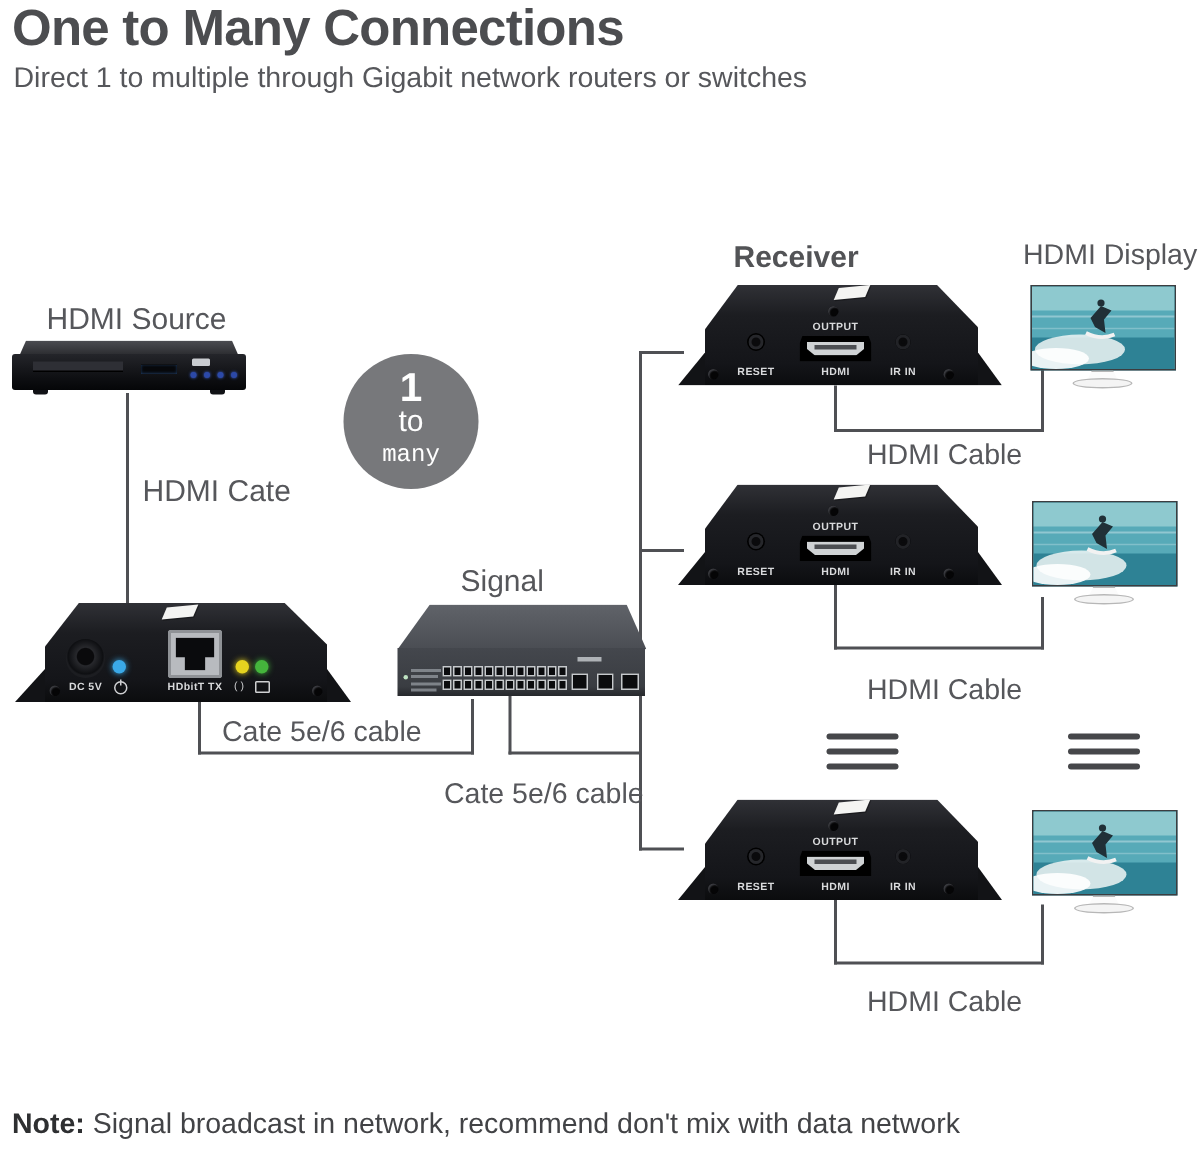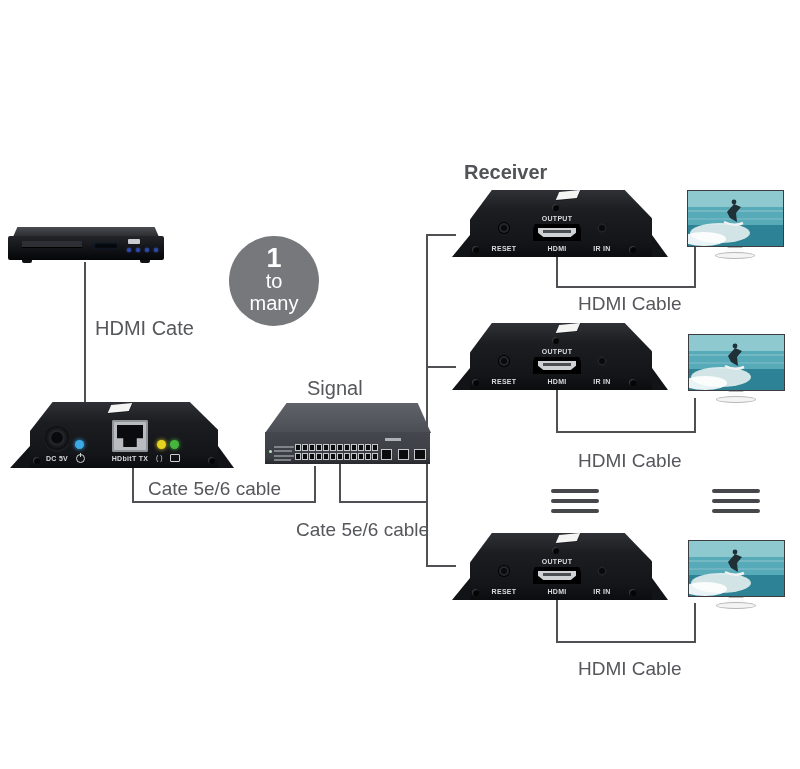--- a/index.html
+++ b/index.html
@@ -15,21 +15,21 @@
   .note b{color:#2e2f31;}
 
   
   .line{position:absolute;background:#4f5054;}
 
   
   .badge{position:absolute;left:229px;top:236px;width:90px;height:90px;border-radius:50%;
          background:#77787b;color:#fff;text-align:center;}
   .badge .b1{font-size:27px;font-weight:700;line-height:26px;margin-top:9px;}
   .badge .b2{font-size:20px;line-height:21px;}
-  .badge .b3{font-size:20px;line-height:22px;}
+  .badge .b3{font-size:16px;line-height:22px;font-family:Liberation Mono, monospace;}
 
   
   .dvd{position:absolute;left:8px;top:227px;width:156px;height:36px;}
   .dvd-top{position:absolute;left:5px;top:0;width:146px;height:10px;
            background:linear-gradient(#4b4c51,#2a2b2f);
            clip-path:polygon(3% 0,97% 0,100% 100%,0 100%);}
   .dvd-front{position:absolute;left:0;top:9px;width:156px;height:24px;border-radius:2px;
              background:linear-gradient(#24252a,#0d0e11 70%,#050608);}
   .dvd-tray{position:absolute;left:14px;top:14px;width:60px;height:6px;background:#2e2f35;
             border-bottom:1px solid #000;}
@@ -99,20 +99,22 @@
   
   .more-bar{position:absolute;width:48px;height:3.5px;background:#46474a;border-radius:2px;}
 
   .cable-lbl{position:absolute;font-size:19px;color:#56575b;white-space:nowrap;}
 </style>
 </head>
 <body>
 
 <div id="stage">
 
+  <div class="title">One to Many Connections</div>
+  <div class="subtitle">Direct 1 to multiple through Gigabit network routers or switches</div>
 
   <div class="line" style="left:84px;top:262px;width:2px;height:141px"></div>
 
   <div class="line" style="left:132px;top:468px;width:2px;height:35px"></div>
   <div class="line" style="left:132px;top:501px;width:184px;height:2px"></div>
   <div class="line" style="left:314px;top:466px;width:2px;height:37px"></div>
 
   <div class="line" style="left:339px;top:462px;width:2px;height:41px"></div>
   <div class="line" style="left:339px;top:501px;width:89px;height:2px"></div>
 
@@ -126,20 +128,21 @@
   <div class="line" style="left:694px;top:240px;width:2px;height:48px"></div>
 
   <div class="line" style="left:556px;top:390px;width:2px;height:43px"></div>
   <div class="line" style="left:556px;top:431px;width:140px;height:2px"></div>
   <div class="line" style="left:694px;top:398px;width:2px;height:35px"></div>
 
   <div class="line" style="left:556px;top:600px;width:2px;height:43px"></div>
   <div class="line" style="left:556px;top:641px;width:140px;height:2px"></div>
   <div class="line" style="left:694px;top:603px;width:2px;height:40px"></div>
 
+  <div class="lbl" style="left:31px;top:202px">HDMI Source</div>
   <div class="dvd">
     <div class="dvd-top"></div>
     <div class="dvd-front"></div>
     <div class="dvd-tray"></div>
     <div class="dvd-display"></div>
     <div class="dvd-usb"></div>
     <div class="dvd-btn" style="left:119px"></div>
     <div class="dvd-btn" style="left:128px"></div>
     <div class="dvd-btn" style="left:137px"></div>
     <div class="dvd-btn" style="left:146px"></div>
@@ -213,21 +216,22 @@
     </div>
     <div class="sw-label" style="left:120px;top:35px"></div>
     <div class="sw-uplink" style="left:116px;top:46px;width:11px;height:11px"></div>
     <div class="sw-uplink" style="left:133px;top:46px;width:11px;height:11px"></div>
     <div class="sw-uplink" style="left:149px;top:46px;width:12px;height:11px"></div>
   </div>
 
   <div class="cable-lbl" style="left:148px;top:478px">Cate 5e/6 cable</div>
   <div class="cable-lbl" style="left:296px;top:519px">Cate 5e/6 cable</div>
 
-  <div class="lbl semibold" style="left:464px;top:161px">Receiver</div>
+  <div class="lbl semibold" style="left:489px;top:161px">Receiver</div>
+  <div class="lbl" style="left:682px;top:160px;font-size:19px">HDMI Display</div>
 
   <div>
     <div class="flange l" style="left:452px;top:235px;width:18px;height:22px"></div>
     <div class="flange r" style="left:652px;top:235px;width:16px;height:22px"></div>
     <div class="ext-body" style="left:470px;top:190px;width:182px;height:67px">
       <div class="sticker" style="left:88px;top:1px"></div>
       <div class="screw" style="left:82px;top:14px"></div>
       <div class="port-lbl" style="left:57px;top:25px;width:60px">OUTPUT</div>
       <div class="hdmi-port" style="left:63px;top:34px">
         <div class="inner"></div>
@@ -346,14 +350,17 @@
   <div class="cable-lbl" style="left:578px;top:450px">HDMI Cable</div>
   <div class="cable-lbl" style="left:578px;top:658px">HDMI Cable</div>
 
   <div class="more-bar" style="left:551px;top:489px"></div>
   <div class="more-bar" style="left:551px;top:499px"></div>
   <div class="more-bar" style="left:551px;top:509px"></div>
   <div class="more-bar" style="left:712px;top:489px"></div>
   <div class="more-bar" style="left:712px;top:499px"></div>
   <div class="more-bar" style="left:712px;top:509px"></div>
 
+  <div class="note">
+    <b>Note:</b><span> Signal broadcast in network, recommend don't mix with data network</span>
+  </div>
 
 </div>
 
 </body></html>

